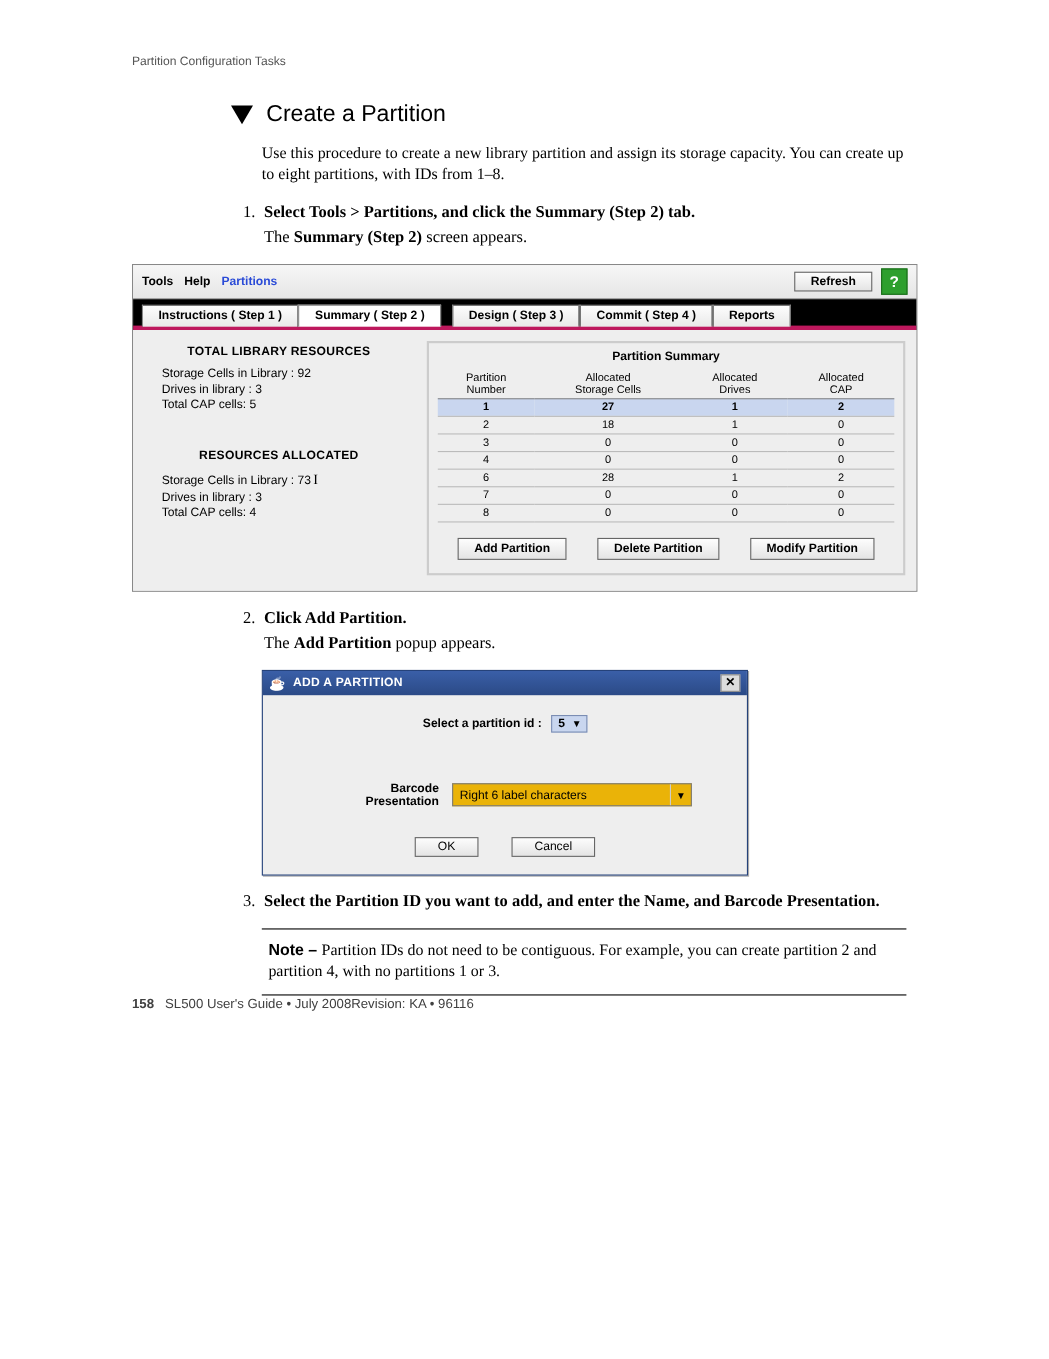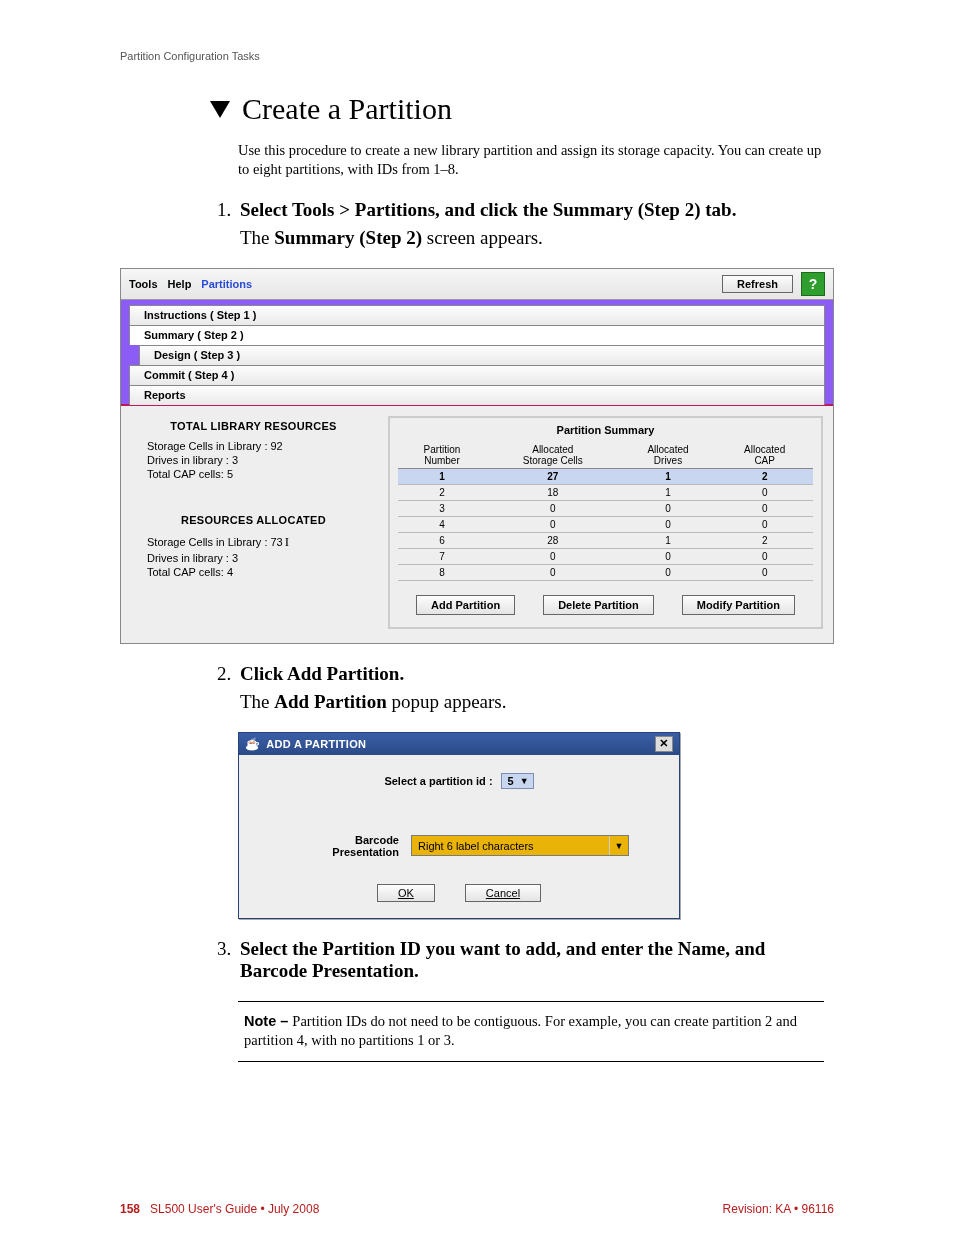--- a/index.html
+++ b/index.html
@@ -12,23 +12,23 @@
   }
   .header-section { font-size: 11px; color: #555; font-family: Arial, sans-serif; margin-bottom: 30px; }
   .title-row { display: flex; align-items: center; margin: 20px 0 12px 90px; }
   .triangle {
     width: 0; height: 0;
     border-left: 10px solid transparent;
     border-right: 10px solid transparent;
     border-top: 17px solid #000;
     margin-right: 12px;
   }
-  h1 { font-family: Liberation Serif, serif; font-weight: normal; font-size: 30px; margin: 0; }
+  h1 { font-family: Liberation Sans, sans-serif; font-weight: normal; font-size: 21px; margin: 0; }
   .body-text { margin-left: 118px; margin-right: 10px; font-size: 14.5px; line-height: 1.35; font-family:"Times New Roman",serif; }
-  ol.steps { margin-left: 88px; padding-left: 28px; font-size: 19px; }
+  ol.steps { margin-left: 88px; padding-left: 28px; font-size: 15px; }
   ol.steps li { margin-bottom: 6px; padding-left:4px; }
   ol.steps li .step-title { font-weight: bold; font-family:"Times New Roman",serif; }
   ol.steps li .step-desc { margin-top: 6px; font-weight: normal; }
 
   
   .app-frame {
     border: 1px solid #888;
     margin: 10px 0 16px 0;
     background: #eeeeee;
     font-family: Arial, sans-serif;
@@ -48,21 +48,21 @@
   .btn {
     display:inline-block; padding:2px 14px; border:1px solid #666;
     background:linear-gradient(#fdfdfd,#e4e4e4); font-weight:bold;
     font-size:11px; font-family:Arial,sans-serif;
   }
   .help-btn {
     width:22px;height:22px;background:#2e9f2e;color:#fff;font-weight:bold;
     display:flex;align-items:center;justify-content:center;margin-left:8px;
     font-size:14px; border:1px solid #1b6b1b;
   }
-  .tabbar { display:flex; padding:4px 8px 0 8px; background:#8b5cf6; border-bottom:2px solid #be185d; gap:0;flex-direction:column;}
+  .tabbar { display:flex; padding:4px 8px 0 8px; background:#000000; border-bottom:4px solid #be185d; gap:0;}
   .tab {
     padding:3px 14px 4px 14px; border:1px solid #888; border-bottom:none;
     background:linear-gradient(#fdfdfd,#e9e9e9); margin-right:0px;
     font-weight:bold; font-size:11px; position:relative; top:1px;
   }
   .tab.active { background:#fff; }
   .app-body { display:flex; background:#eee; padding:10px 10px 14px 10px; gap:12px;}
   .left-col { width:245px; font-size:11px; }
   .left-col .sec-title { font-weight:bold; text-align:center; margin:4px 0 8px 0; letter-spacing:0.3px;}
   .left-col .line { margin:2px 0 2px 16px; }
@@ -106,32 +106,32 @@
   }
   .combo {
     border:1px solid #7b7b7b; background:#eab308; height:19px; width:210px;
     display:flex; align-items:center; padding:0 0 0 6px; font-size:11px;
   }
   .combo .carrow {
     margin-left:auto; width:18px; text-align:center; font-size:9px;
     border-left:1px solid #ccc; height:100%; display:flex; align-items:center; justify-content:center;
   }
   .popup-btns { display:flex; gap:30px; justify-content:center; margin-top:6px;}
-  .popup-btns .btn { font-weight:normal; padding:2px 20px;text-decoration:underline;}
+  .popup-btns .btn { font-weight:normal; padding:2px 20px;}
 
   .note-box {
     border-top:1.5px solid #000; border-bottom:1.5px solid #000;
     margin:14px 10px 0 118px; padding:10px 6px; font-size:14.5px;
     font-family:"Times New Roman",serif; line-height:1.35;
   }
   .note-box .nb { font-family:Arial,sans-serif; font-weight:bold; }
 
   .footer {
-    display:flex; justify-content:space-between; margin-top:140px;
-    font-family:Arial,sans-serif; font-size:12px; color:#b91c1c;
+    display:flex; 
+    font-family:Arial,sans-serif; font-size:12px; color:#404040;
   }
   .footer .pn { font-weight:bold; }
 </style>
 </head>
 <body>
 
 <div class="header-section">Partition Configuration Tasks</div>
 
 <div class="title-row">
   <div class="triangle"></div>

